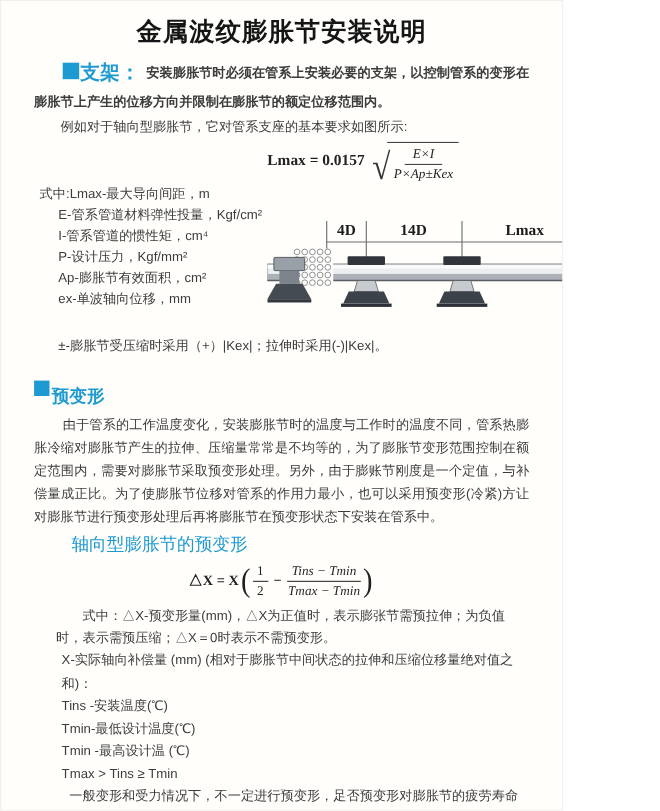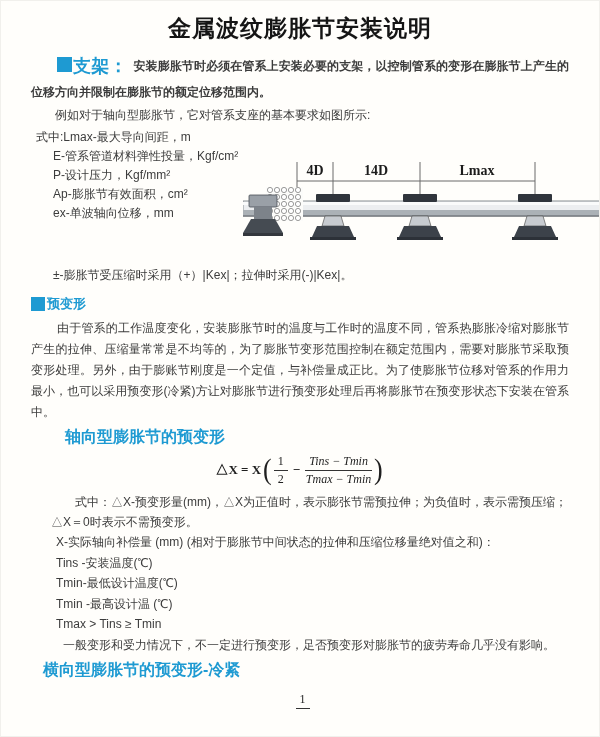--- a/index.html
+++ b/index.html
@@ -1,19 +1,19 @@
 <!DOCTYPE html>
 <html lang="zh" style="--accent: #1e9ad2;"><head>
 <meta charset="utf-8">
 <style>
   :root { --accent:#1e9ad2; }
   * { box-sizing:border-box; margin:0; padding:0; }
   html,body { background:#ffffff; }
   body { width:600px; height:737px; font-family:"Liberation Sans",sans-serif; color:#3a3a3a; }
-  .page { position:relative; width:600px; height:737px; background:#fffefb; border:1px solid #f1f0ec; overflow:hidden; }
+  .page { position:relative; width:512px; height:737px; background:#fffefb; border:1px solid #f1f0ec; overflow:hidden; }
 
   .title { padding-top:12px; text-align:center; font-size:23px; font-weight:bold; color:#151515; letter-spacing:1px; }
 
   .content { margin:0 30px; }
 
   
   .lead { margin-top:9px; font-size:12px; line-height:26px; font-weight:bold; text-align:justify; color:#3c3c3c; }
   .sq  { display:inline-block; width:15px; height:15px; background:var(--accent); vertical-align:-2px; margin-left:26px; }
   .seclabel { color:var(--accent); font-size:18px; font-weight:bold; margin:0 6px 0 1px; vertical-align:-2px; }
   .p-indent { font-size:12px; line-height:20px; text-indent:24px; }
@@ -33,24 +33,24 @@
   .vl  { padding-left:22px; }
   .pm-note { padding-left:22px; }
   .consult  { padding-left:28px; }
 
   .diagram { position:absolute; top:26px; left:212px; width:358px; height:104px; }
   .dim-label { font-family:"Liberation Serif",serif; font-weight:bold; font-size:14px; fill:#1c1c1c; }
 
   
   .sec-head { display:flex; align-items:center; margin:10px 0 5px; }
   .sq2 { width:14px; height:14px; background:var(--accent); margin-right:2px; }
-  .sec-head .txt { color:var(--accent); font-size:13px; font-weight:bold; }
+  .sec-head .txt { color:var(--accent); font-size:16px; font-weight:bold;margin-top:16px; }
   .pre-para { font-size:12px; line-height:21px; text-align:justify; text-indent:26px; color:#3c3c3c; }
 
-  .sub-head { color:var(--accent); font-size:16px; font-weight:bold; margin:4px 0 2px 34px; }
+  .sub-head { color:var(--accent); font-size:16px; font-weight:normal; margin:4px 0 2px 34px; }
   .sub-head2 { margin-left:12px; margin-top:5px; }
 
   .formula-c { display:flex; align-items:center; justify-content:center; font-family:"Liberation Serif",serif; font-size:13px; color:#1f1f1f;text-align:center; }
   .formula2 { height:40px; margin:2px 0; }
   .formula3 { height:34px; margin:2px 0 4px; }
   .fb { font-weight:bold; }
   .paren { font-size:26px; font-weight:400; line-height:1; margin:0 2px; transform:scaleY(1.15); }
   .mop { margin:0 5px; font-weight:bold; }
   .frac2 { display:inline-flex; flex-direction:column; align-items:center; font-size:12px; font-style:italic; }
   .frac2 .num { padding:0 4px 1px; border-bottom:1px solid #333; }
@@ -66,24 +66,37 @@
 
 <div class="page">
   <div class="title">金属波纹膨胀节安装说明</div>
 
   <div class="content">
 
     <p class="lead"><span class="sq"></span><span class="seclabel">支架：</span><span>安装膨胀节时必须在管系上安装必要的支架，以控制管系的变形在膨胀节上产生的位移方向并限制在膨胀节的额定位移范围内。</span></p>
 
     <p class="p-indent">例如对于轴向型膨胀节，它对管系支座的基本要求如图所示:</p>
 
+    <div class="formula1">
+      <span class="f-lhs">Lmax = 0.0157</span>
+      <span class="sqrt">
+        <span class="sqrt-sign">√</span>
+        <span class="sqrt-body">
+          <span class="frac">
+            <span class="num">E×I</span>
+            <span class="den">P×Ap±Kex</span>
+          </span>
+        </span>
+      </span>
+    </div>
 
     <div class="vars-region">
       <div class="var-line vl0">式中:Lmax-最大导向间距，m</div>
       <div class="var-line vl">E-管系管道材料弹性投量，Kgf/cm²</div>
+      <div class="var-line vl">I-管系管道的惯性矩，cm⁴</div>
       <div class="var-line vl">P-设计压力，Kgf/mm²</div>
       <div class="var-line vl">Ap-膨胀节有效面积，cm²</div>
       <div class="var-line vl">ex-单波轴向位移，mm</div>
 
       <svg class="diagram" viewBox="0 0 358 104">
 
         <g stroke="#6a6a6a" stroke-width="1">
           <line x1="54" y1="8" x2="54" y2="44"></line>
           <line x1="90" y1="8" x2="90" y2="44"></line>
           <line x1="177" y1="8" x2="177" y2="44"></line>

